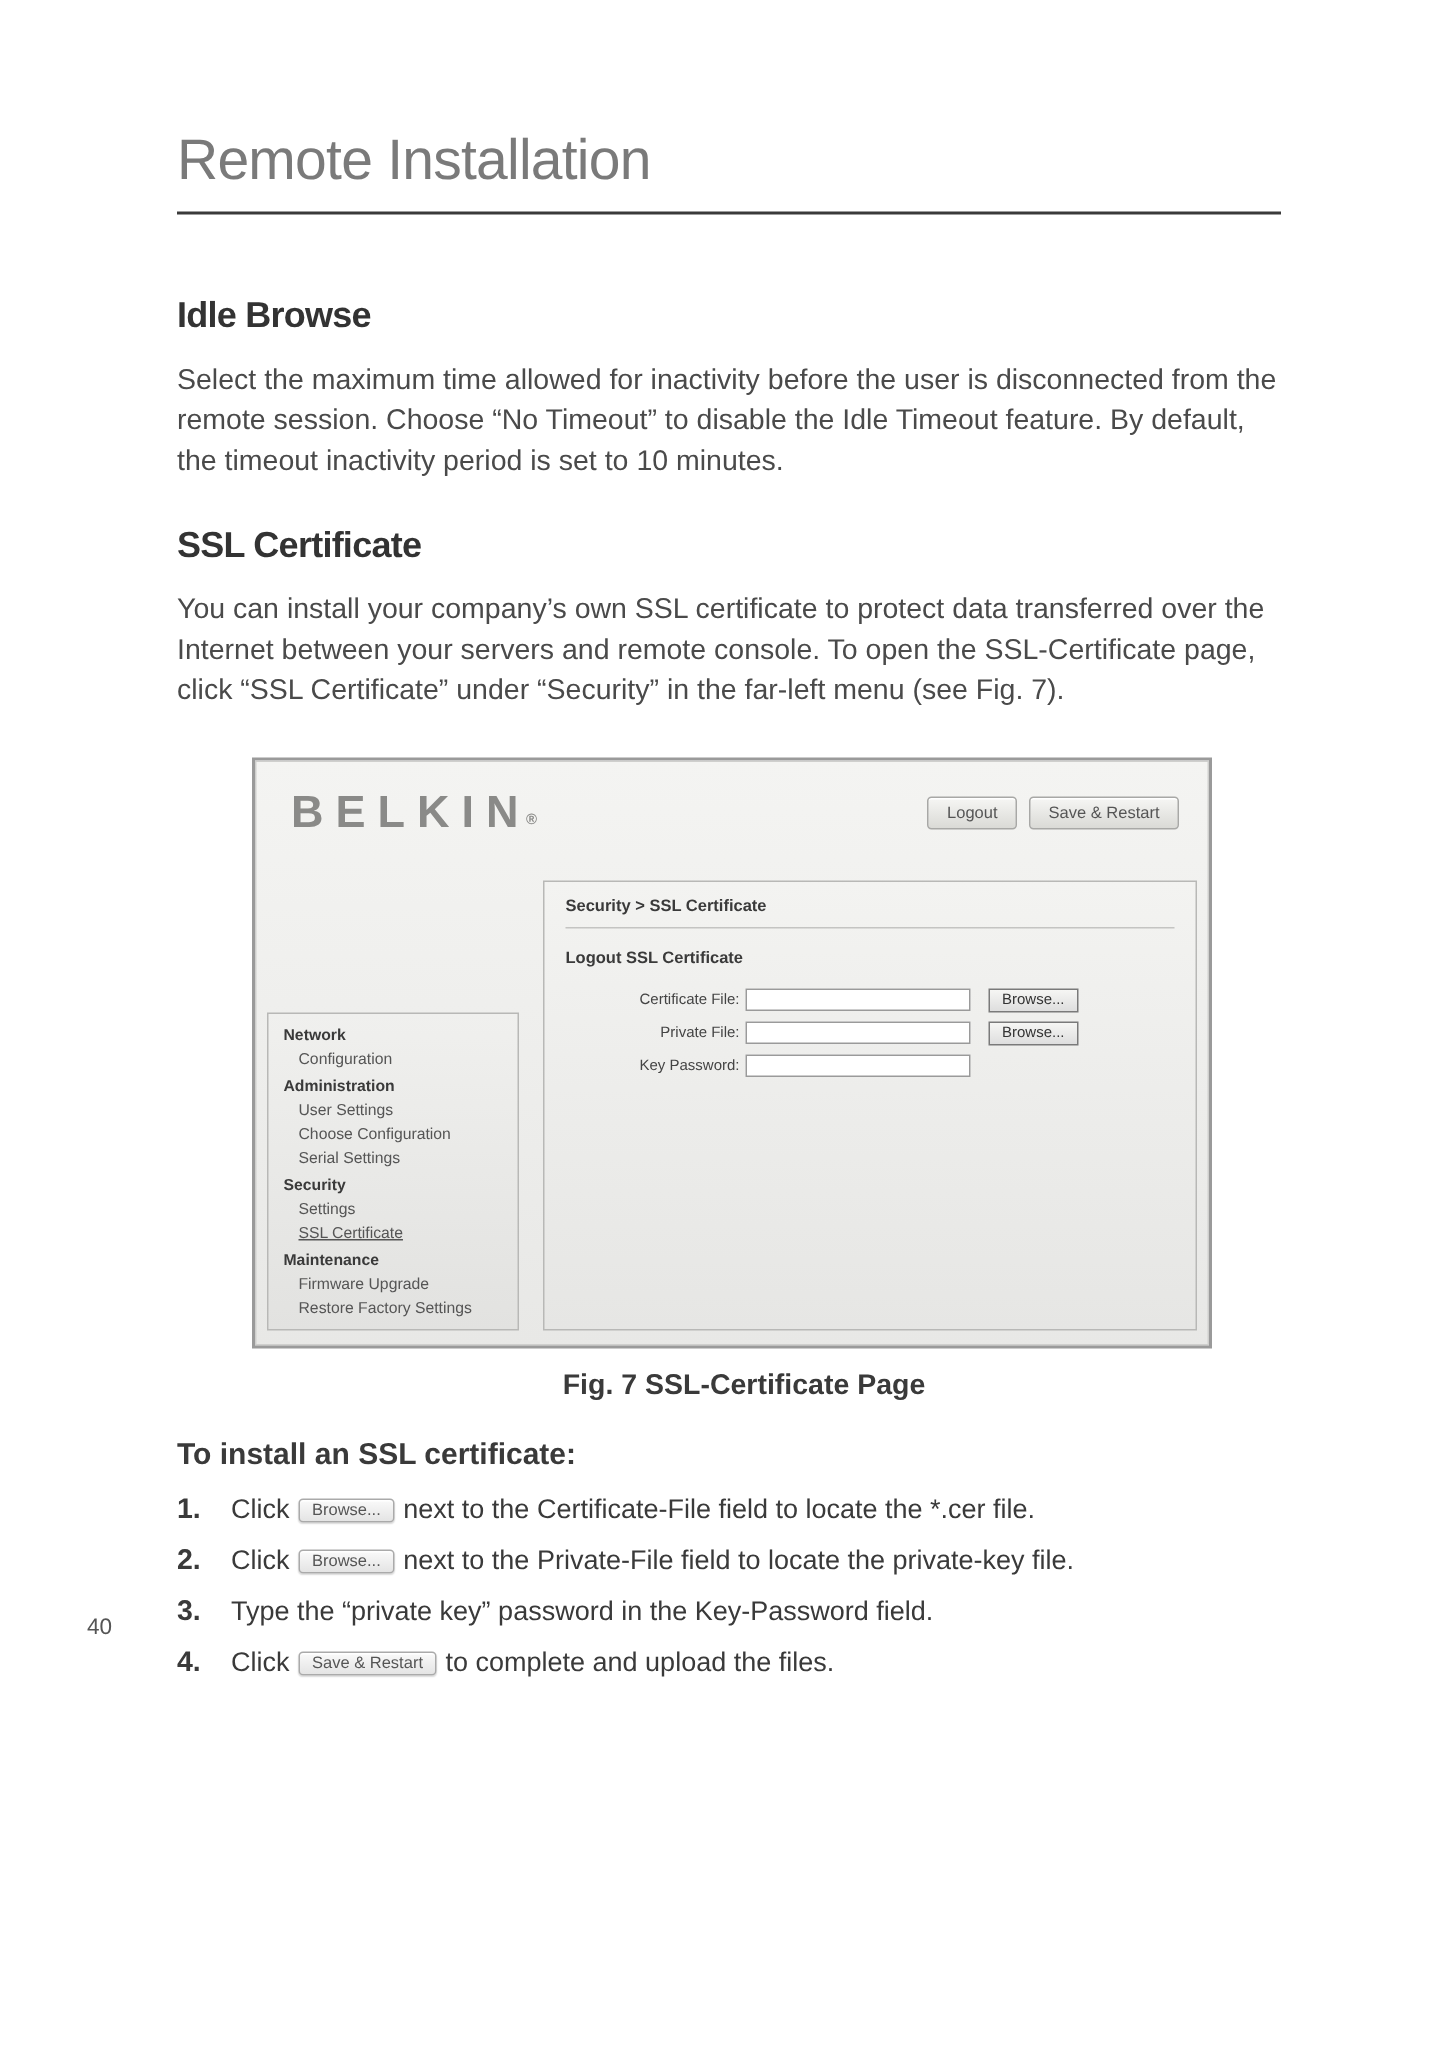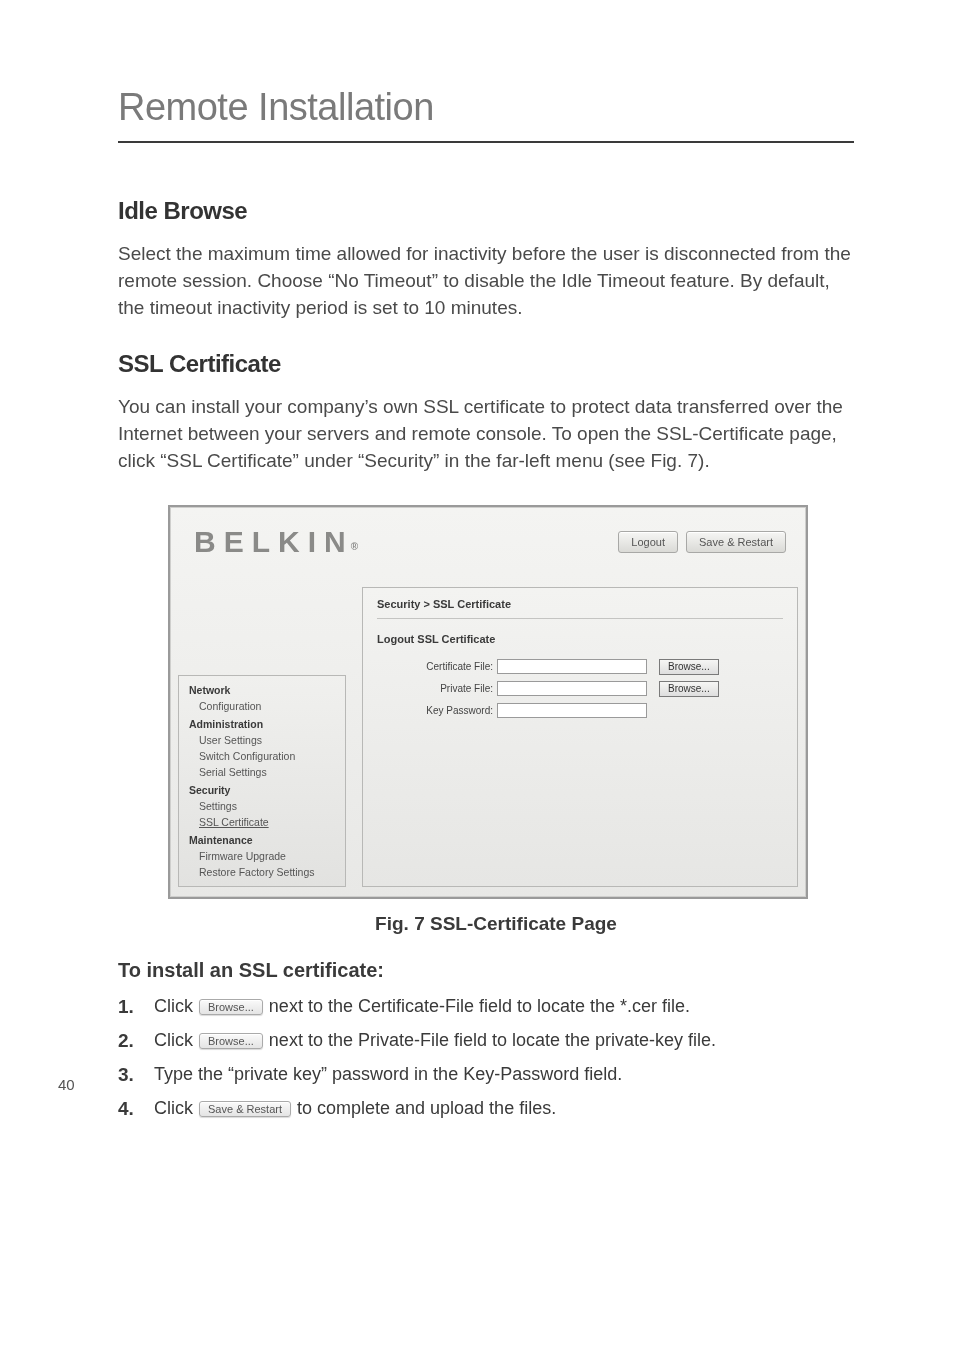--- a/index.html
+++ b/index.html
@@ -67,21 +67,21 @@
           <div class="top-btn">Logout</div>
           <div class="top-btn">Save &amp; Restart</div>
         </div>
       </div>
       <div class="shot-body">
         <div class="sidebar">
           <div class="grp">Network</div>
           <div class="itm">Configuration</div>
           <div class="grp">Administration</div>
           <div class="itm">User Settings</div>
-          <div class="itm">Switch Configuration</div>
+          <div class="itm">Choose Configuration</div>
           <div class="itm">Serial Settings</div>
           <div class="grp">Security</div>
           <div class="itm">Settings</div>
           <div class="itm active">SSL Certificate</div>
           <div class="grp">Maintenance</div>
           <div class="itm">Firmware Upgrade</div>
           <div class="itm">Restore Factory Settings</div>
         </div>
         <div class="main">
           <div class="crumb">Security &gt; SSL Certificate</div>

